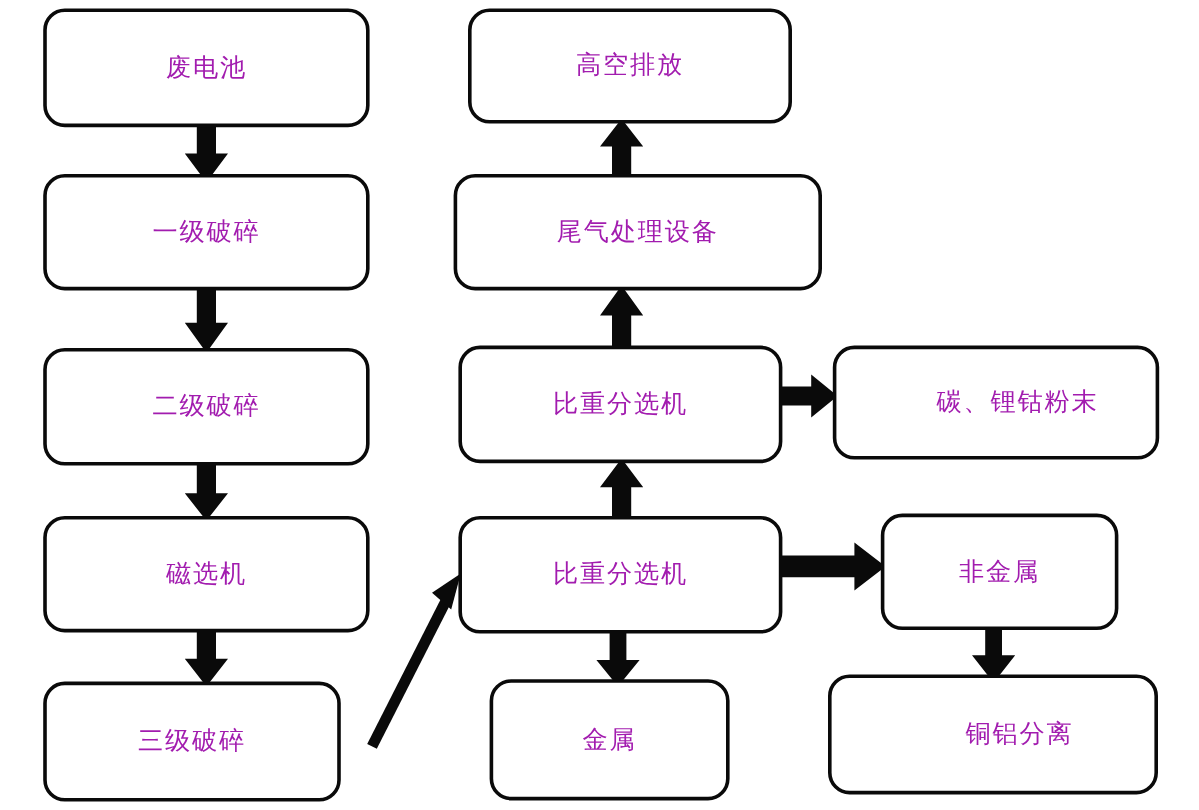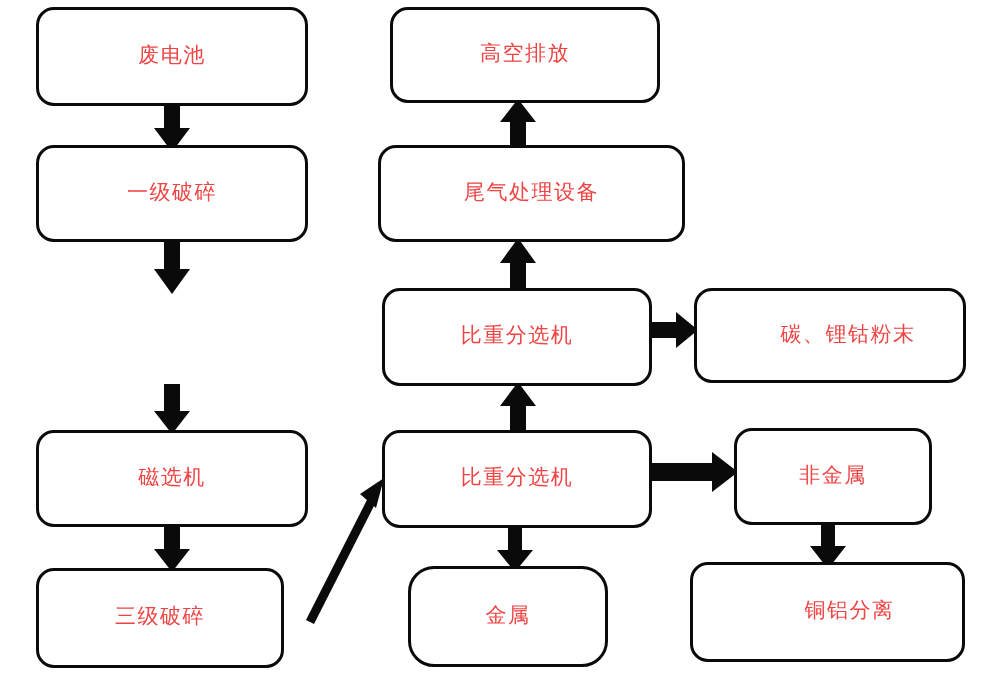--- a/index.html
+++ b/index.html
@@ -24,25 +24,24 @@
     border-radius: 18px;
     background: #ffffff;
     display: flex;
     align-items: center;
     justify-content: center;
     z-index: 3;
   }
   .node-label {
     font-size: 21px;
     line-height: 1.2;
-    color: #ef4444;
+    color: #a21caf;
     letter-spacing: 1.5px;
     white-space: nowrap;
     text-align: left;
-    font-family: Liberation Mono, monospace;
   }
   .arrow {
     position: absolute;
     z-index: 1;
   }
   .arrow svg {
     display: block;
     overflow: visible;
   }
 </style>
@@ -125,20 +124,23 @@
   </div>
 
   <div class="node" style="left:36px; top:7px; width:272px; height:99px;">
     <span class="node-label">废电池</span>
   </div>
 
   <div class="node" style="left:36px; top:145px; width:272px; height:97px;">
     <span class="node-label">一级破碎</span>
   </div>
 
+  <div class="node" style="left:36px; top:290px; width:272px; height:98px;">
+    <span class="node-label">二级破碎</span>
+  </div>
 
   <div class="node" style="left:36px; top:430px; width:272px; height:97px;">
     <span class="node-label">磁选机</span>
   </div>
 
   <div class="node" style="left:36px; top:568px; width:248px; height:100px;">
     <span class="node-label">三级破碎</span>
   </div>
 
   <div class="node" style="left:390px; top:7px; width:270px; height:96px;">
@@ -150,21 +152,21 @@
   </div>
 
   <div class="node" style="left:382px; top:288px; width:270px; height:98px;">
     <span class="node-label">比重分选机</span>
   </div>
 
   <div class="node" style="left:382px; top:430px; width:270px; height:98px;">
     <span class="node-label">比重分选机</span>
   </div>
 
-  <div class="node" style="left:408px; top:566px; width:200px; height:101px;border-radius:26px;">
+  <div class="node" style="left:408px; top:566px; width:200px; height:101px;">
     <span class="node-label">金属</span>
   </div>
 
   <div class="node" style="left:694px; top:288px; width:272px; height:95px;padding-left:36px;">
     <span class="node-label">碳、锂钴粉末</span>
   </div>
 
   <div class="node" style="left:734px; top:428px; width:198px; height:97px;">
     <span class="node-label">非金属</span>
   </div>

